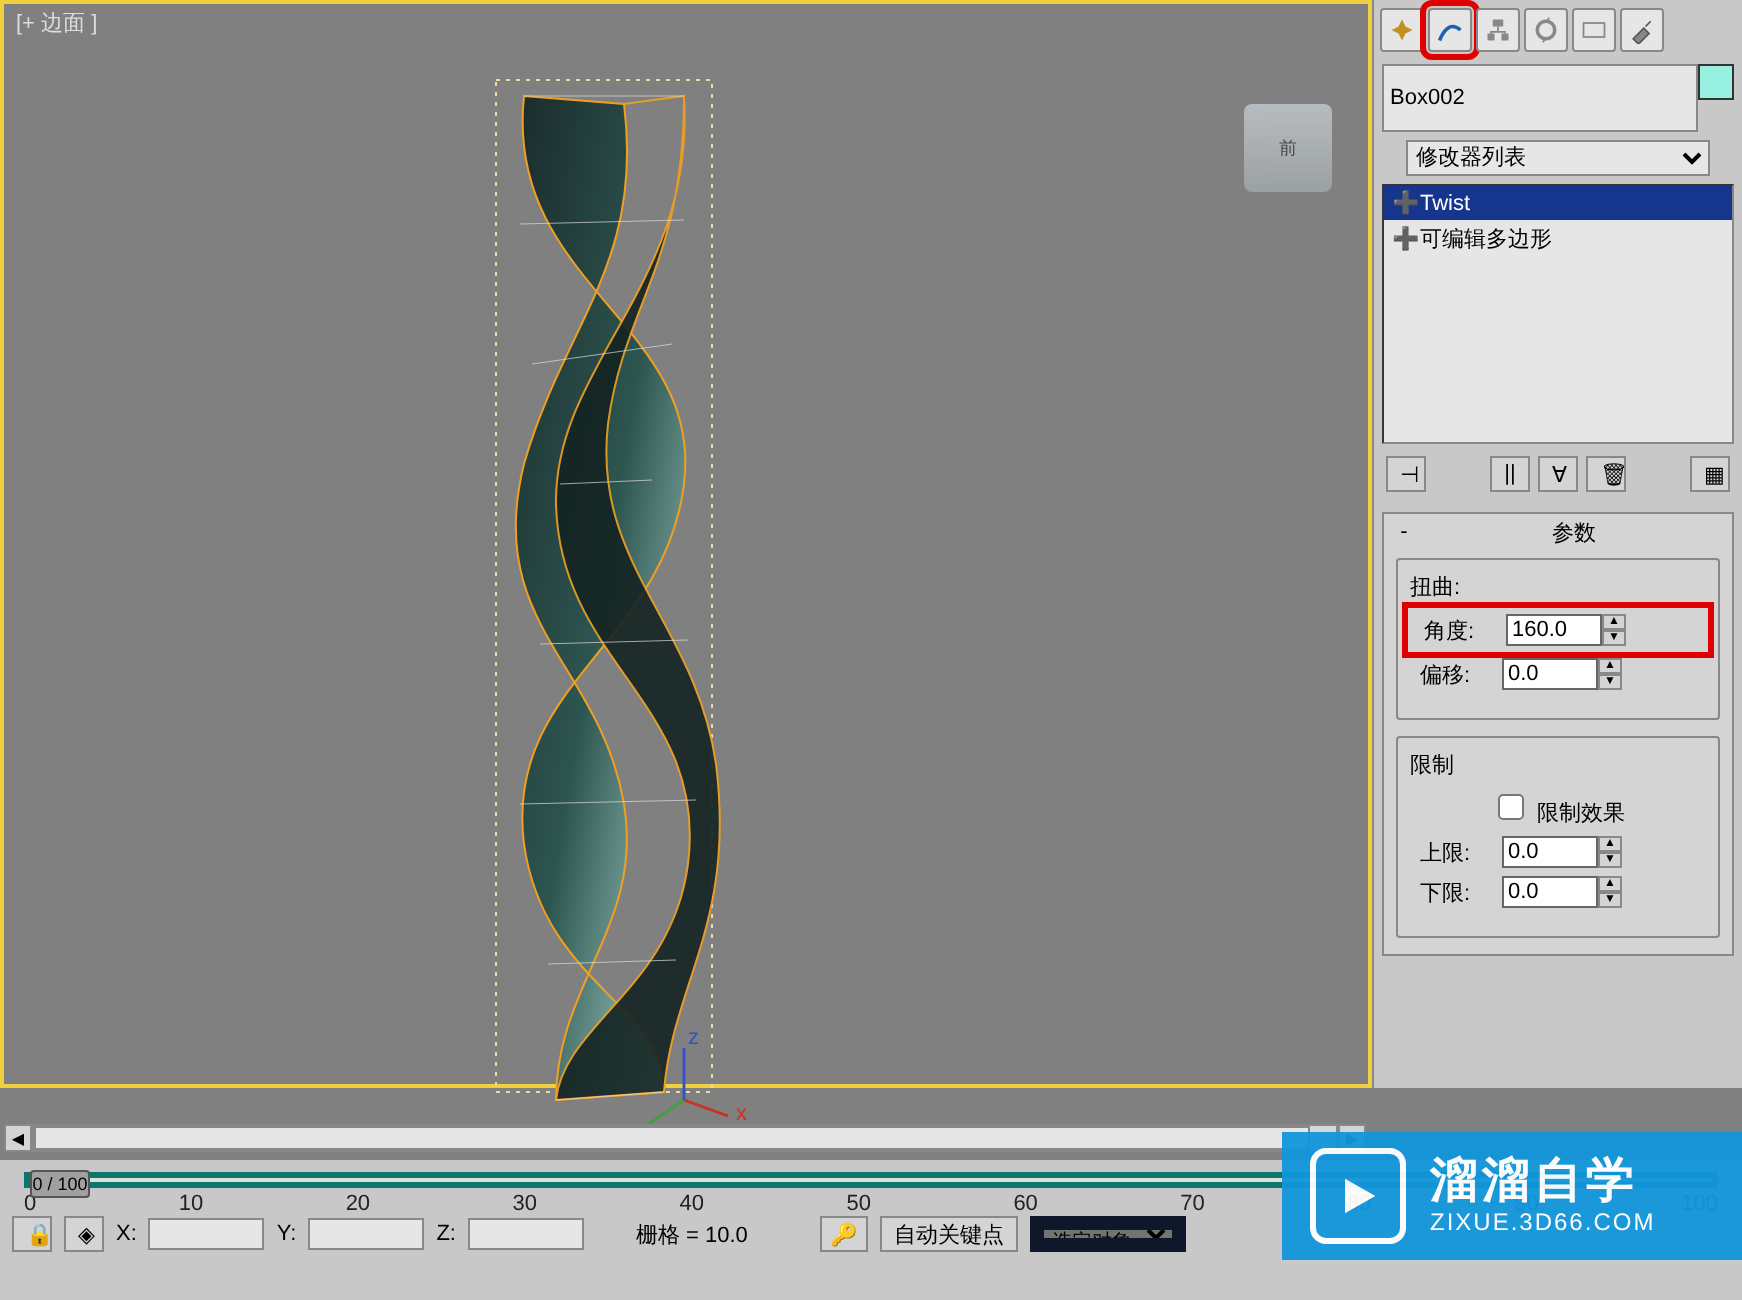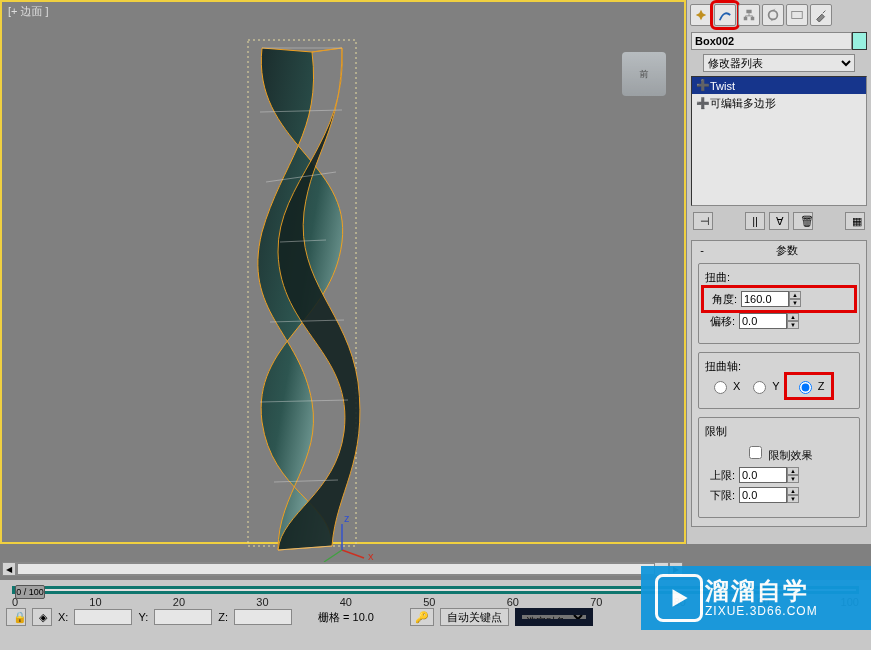--- a/index.html
+++ b/index.html
@@ -8,56 +8,56 @@
   .viewport { flex:1; position:relative; border:2px solid #f0d040; background:#808080; }
   .viewport-label { position:absolute; top:2px; left:6px; color:#ddd; }
   .viewcube { position:absolute; top:50px; right:18px; width:44px; height:44px; background:linear-gradient(#cfd6db,#a7aeb3); border-radius:4px; opacity:.7; display:flex; align-items:center; justify-content:center; color:#333; font-size:9px; }
   .model { position:absolute; left:180px; top:20px; width:270px; height:560px; }
   .model svg { width:100%; height:100%; }
   .panel { width:185px; background:#c8c8c8; border-left:1px solid #888; display:flex; flex-direction:column; }
   .panel-tabs { display:flex; gap:2px; padding:4px 3px; background:#c8c8c8; }
   .tab-icon { width:22px; height:22px; background:#e6e6e6; border:1px solid #888; border-radius:2px; display:flex; align-items:center; justify-content:center; }
   .red-box { outline:3px solid #e00000; outline-offset:1px; }
   .name-field { display:flex; margin:2px 4px; }
-  .name-field input { flex:1; height:18px; background:#e6e6e6; border:1px solid #888; padding:0 3px;font-weight:bold; }
+  .name-field input { flex:1; height:18px; background:#e6e6e6; border:1px solid #888; padding:16px 3px; }
   .color-swatch { width:18px; height:18px; background:#98f0e0; border:1px solid #333; }
   .dropdown { margin:2px 16px; display:flex; }
   .dropdown select { flex:1; height:18px; background:#e6e6e6; border:1px solid #888; }
   .mod-stack { margin:2px 4px; height:130px; background:#e6e6e6; border:1px inset #888; overflow:auto; }
   .mod-row { display:flex; align-items:center; gap:4px; padding:2px 4px; cursor:default; }
   .mod-row.sel { background:#16358c; color:#fff; }
   .plusminus { width:10px; text-align:center; font-weight:bold; color:#000; }
   .mod-row.sel .plusminus { color:#fff; }
   .stack-tools { display:flex; gap:6px; justify-content:space-between; padding:4px 6px; }
   .stack-tools button { width:20px; height:18px; background:#d4d4d4; border:1px solid #888; }
   .rollup { margin:6px 4px 2px; background:#d4d4d4; border:1px solid #888; }
   .rollup-head { display:flex; align-items:center; height:18px; background:#d4d4d4; padding:0 4px; gap:4px; }
   .rollup-head .toggle { width:12px; text-align:center; }
   .rollup-head .title { flex:1; text-align:center; }
   .fieldgroup { margin:4px 6px 8px; padding:6px 6px 10px; border:1px solid #888; border-radius:2px; position:relative; }
-  .form-row { display:flex; align-items:center; gap:4px; margin:4px 0; }
+  .form-row { display:flex; align-items:center; gap:16px; margin:4px 0; }
   .form-row .lbl { width:30px; text-align:right; }
   .spinner { display:flex; align-items:stretch; height:16px; }
   .spinner input { width:48px; height:16px; background:#fff; border:1px solid #666; padding:0 2px; font-size:11px; }
   .spinner .arrows { width:12px; display:flex; flex-direction:column; }
   .spinner .arrows button { flex:1; padding:0; font-size:6px; line-height:6px; border:1px solid #888; background:#d4d4d4; }
   .axis-group { display:flex; gap:8px; align-items:center; justify-content:flex-start; padding:2px 4px; }
   .axis-opt { display:flex; align-items:center; gap:3px; }
   .bottom-area { position:absolute; left:0; right:0; bottom:0; height:70px; background:#c8c8c8; }
   .timeline { position:relative; height:24px; background:#c8c8c8; padding-top:6px; }
   .timeline-track { height:8px; background:#e0e0e0; border:3px solid #0f766e; margin:0 12px; position:relative;text-align:center; }
   .timeline-handle { position:absolute; left:0; top:-4px; width:30px; height:14px; background:#a0a0a0; border:1px solid #555; border-radius:2px; display:flex; align-items:center; justify-content:center; font-size:9px; }
   .timeline-ticks { display:flex; justify-content:space-between; margin:2px 12px; font-size:9px; color:#222; }
   .status-row { display:flex; align-items:center; gap:6px; padding:4px 6px; }
   .status-row .coord-label { }
   .status-row input { width:58px; height:16px; background:#e6e6e6; border:1px solid #888; font-size:10px; padding:0 2px; }
   .status-btn { width:20px; height:18px; background:#d4d4d4; border:1px solid #888; }
   .autokey { height:18px; padding:0 6px; border:1px solid #888; background:#d4d4d4; }
   .sel-obj { height:18px; width:78px; background:#737373; border:7px solid #0f172a; font-size:10px; }
-  .watermark { position:absolute; right:0; bottom:20px; width:230px; height:64px; background:#1296db; display:flex; align-items:center; gap:2px; padding:16px 14px; color:#fff; opacity:.95; }
+  .watermark { position:absolute; right:0; bottom:20px; width:230px; height:64px; background:#1296db; display:flex; align-items:center; gap:12px; padding:16px 14px; color:#fff; opacity:.95; }
   .wm-icon { width:48px; height:48px; border:3px solid #fff; border-radius:8px; display:flex; align-items:center; justify-content:center; }
   .wm-icon svg { width:26px; height:26px; }
   .wm-text { display:flex; flex-direction:column; line-height:1.1; }
   .wm-cn { font-size:24px; font-weight:bold; letter-spacing:2px; }
   .wm-en { font-size:12px; letter-spacing:1px; }
   .scroll-x { position:absolute; left:2px; bottom:74px; right:188px; height:14px; background:#c8c8c8; display:flex; align-items:stretch; }
   .scroll-x .track { flex:1; background:#d8d8d8; border:1px solid #888; position:relative; }
   .scroll-x .thumb { position:absolute; left:0; top:0; bottom:0; width:98%; background:#e6e6e6; border:1px solid #888; }
   .scroll-x .arrow { width:14px; background:#d4d4d4; border:1px solid #888; display:flex; align-items:center; justify-content:center; font-size:8px; }
   .key-icon { width:24px; height:18px; background:#d4d4d4; border:1px solid #888; display:flex; align-items:center; justify-content:center; }
@@ -200,37 +200,20 @@
           <div class="spinner">
             <input value="0.0" style="">
             <div class="arrows">
                 <button>▲</button>
                 <button>▼</button>
               </div>
           </div>
         </div>
       </div>
 
-      <div class="fieldgroup">
-        <span class="legend">扭曲轴:</span>
-        <div class="axis-group">
-          <label class="axis-opt">
-              <input type="radio" name="ax" style=""> 
-              <span>X</span>
-            </label>
-          <label class="axis-opt">
-              <input type="radio" name="ax" style=""> 
-              <span>Y</span>
-            </label>
-          <label class="axis-opt red-box" style="padding:2px 6px;">
-              <input type="radio" name="ax" checked="" style=""> 
-              <span>Z</span>
-            </label>
-        </div>
-      </div>
 
       <div class="fieldgroup">
         <span class="legend">限制</span>
         <div class="form-row" style="justify-content:center">
           <label><input type="checkbox" style=""> <span>限制效果</span></label>
         </div>
         <div class="form-row">
           <span class="lbl">上限:</span>
           <div class="spinner">
             <input value="0.0" style="">

